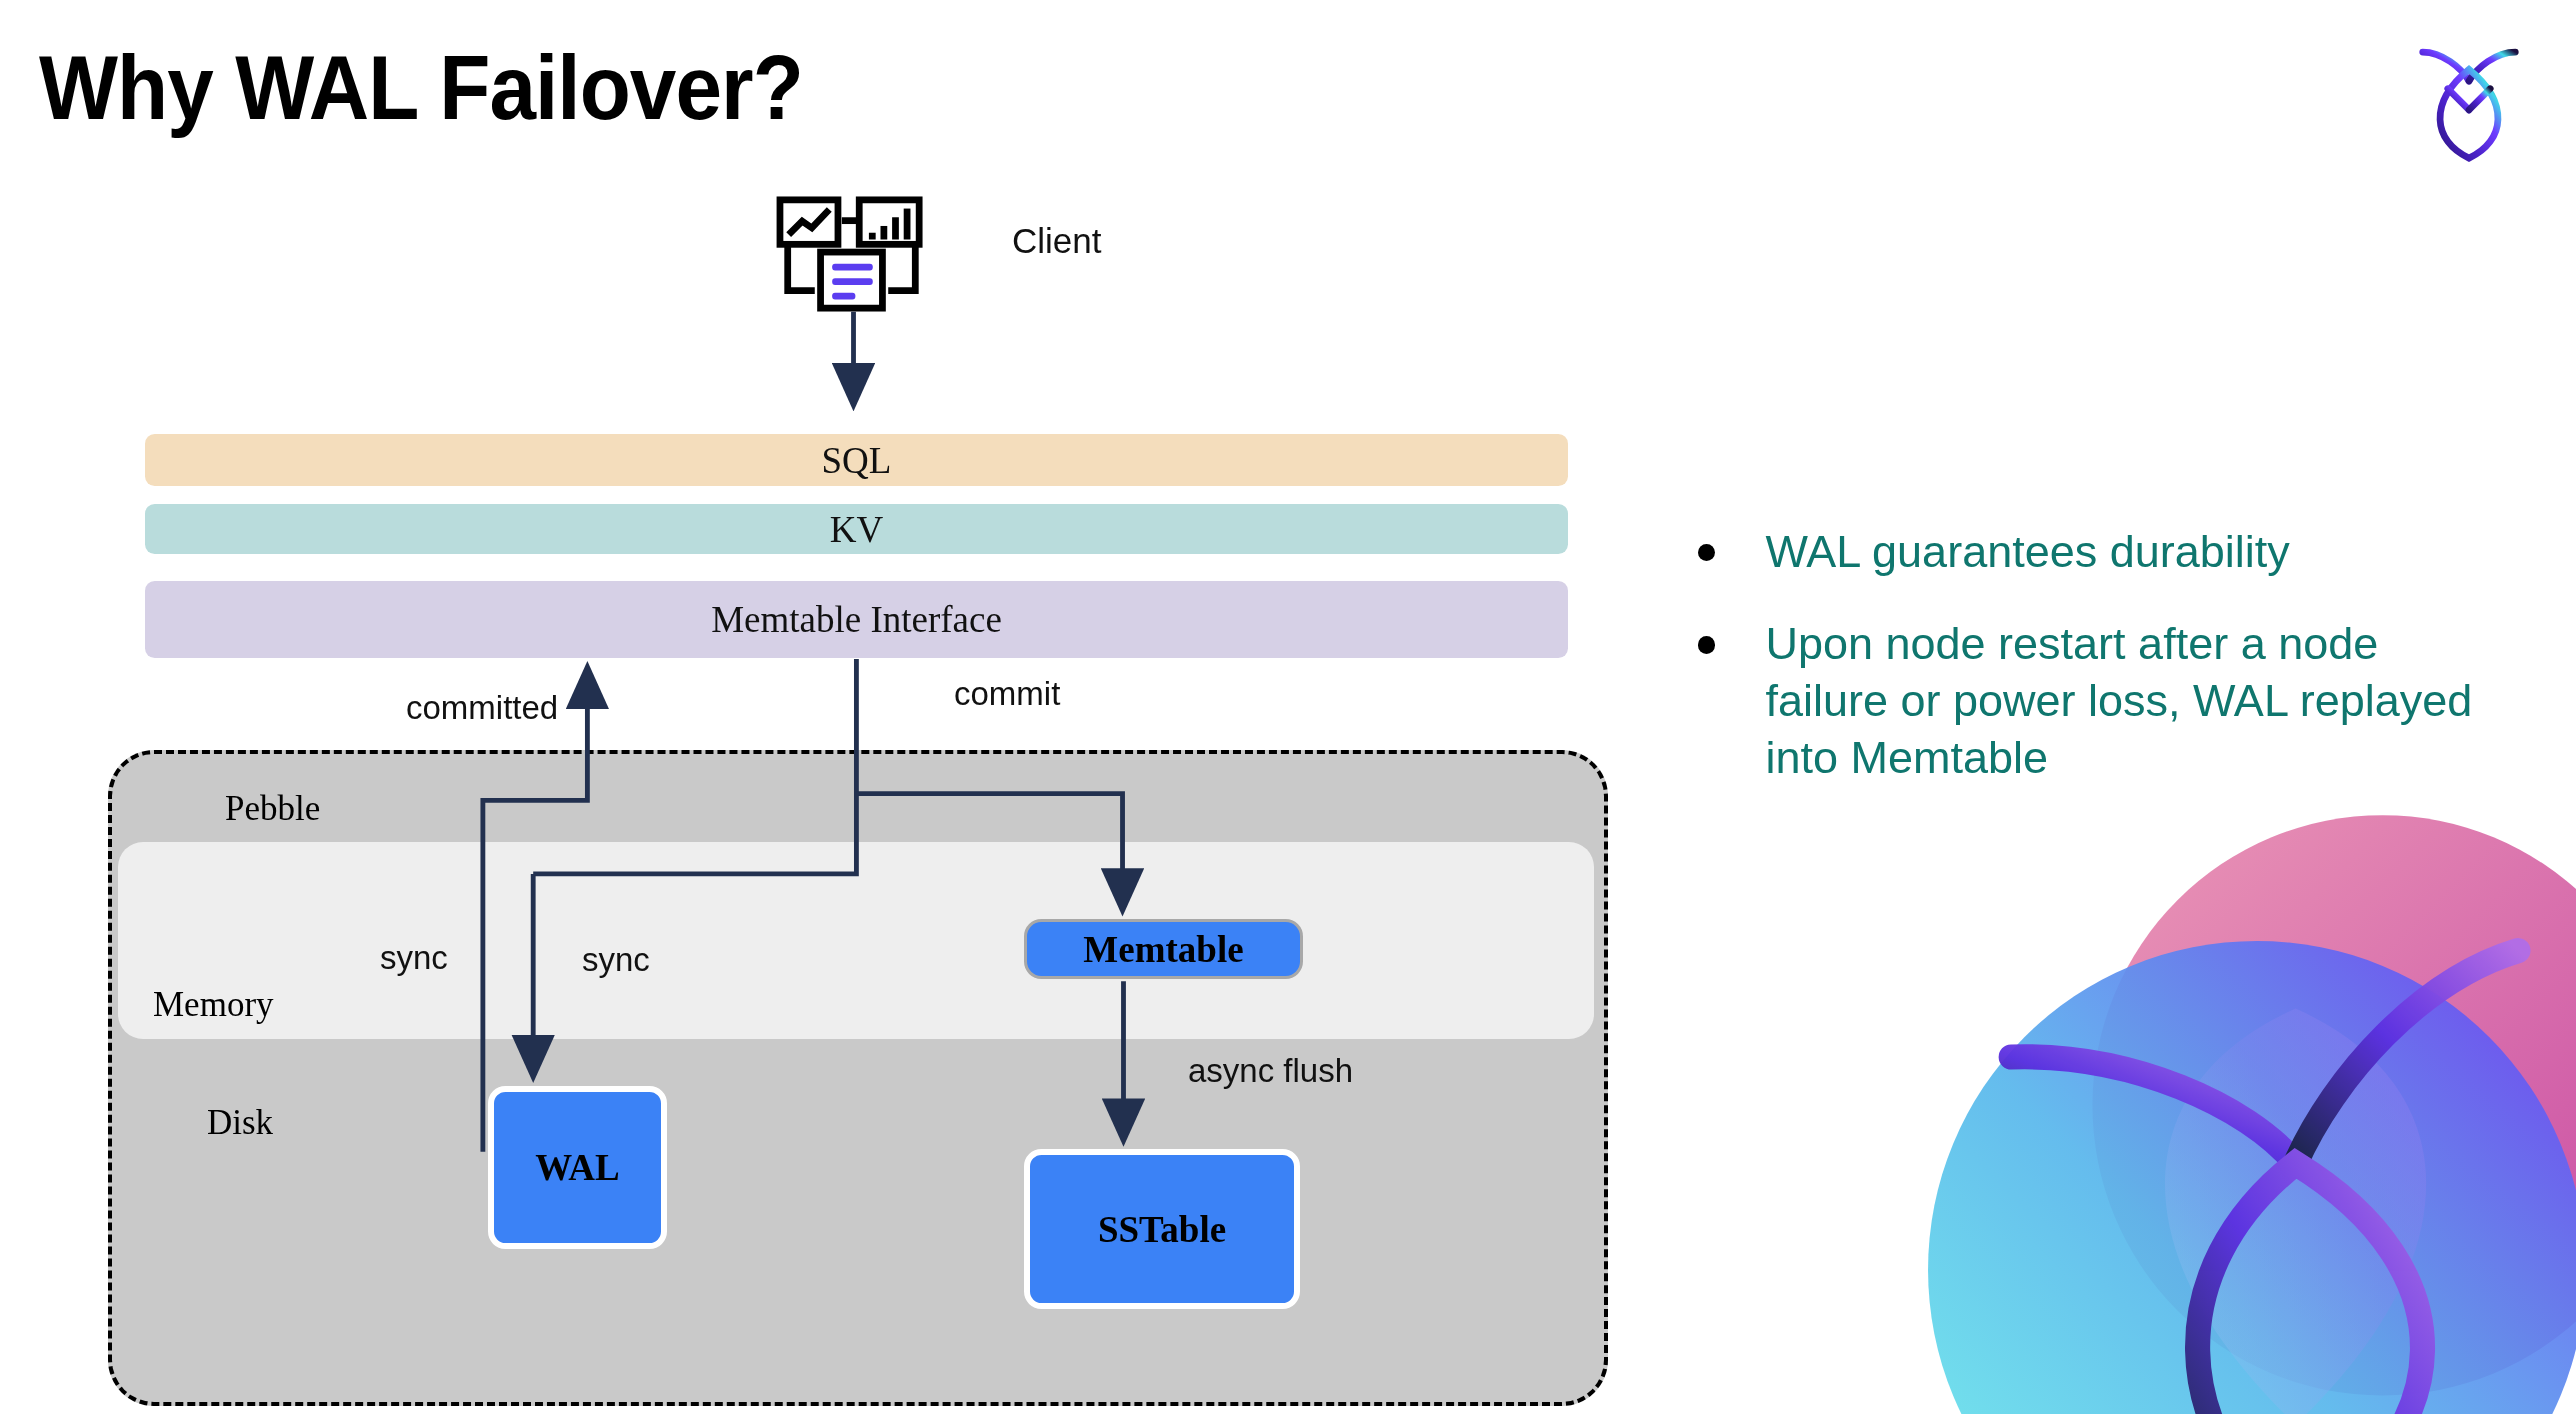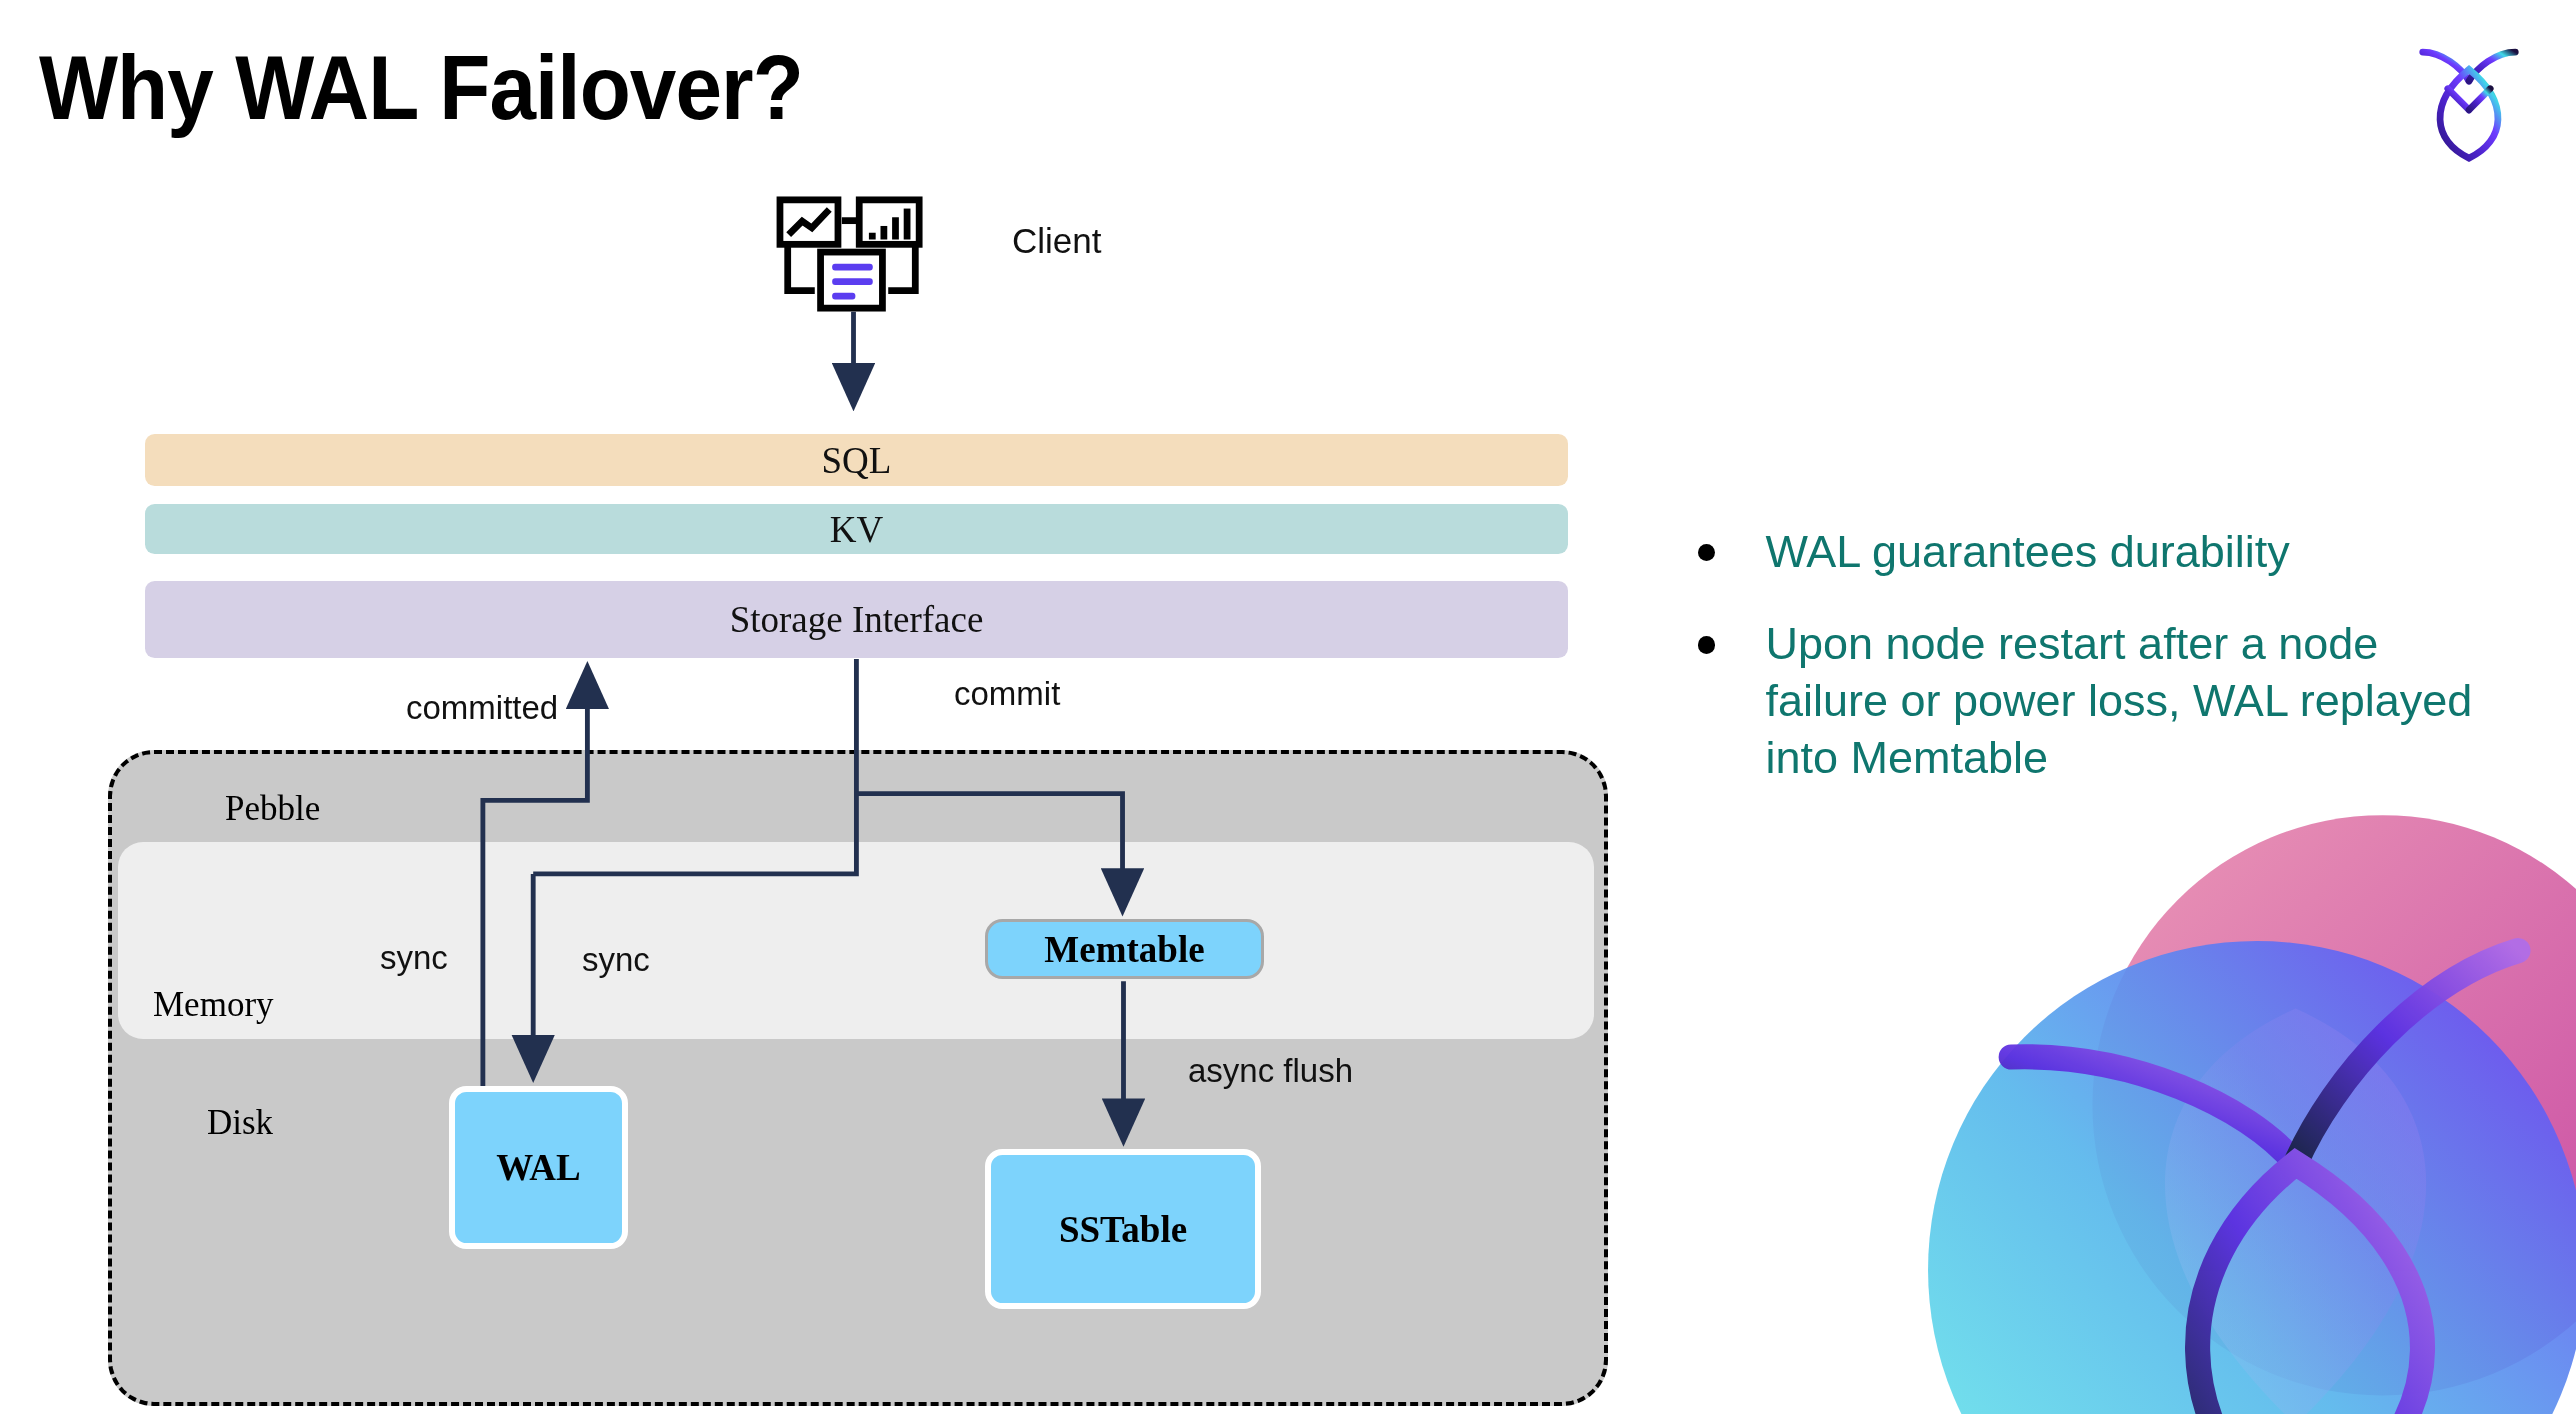--- a/index.html
+++ b/index.html
@@ -70,26 +70,27 @@
     font-family:"Liberation Serif", serif;
     font-size:35px;color:#000000;white-space:nowrap;
   }
   #label-pebble{left:225px;top:789px;}
   #label-memory{left:153px;top:985px;}
   #label-disk{left:207px;top:1103px;}
 
   
   .node-box{
     position:absolute;
-    background:#7dd3fc;
+    background:#3b82f6;
     border-radius:17.4px;
     display:flex;align-items:center;justify-content:center;
     font-family:"Liberation Serif", serif;
     font-weight:bold;font-size:37px;color:#000;
     box-sizing:border-box;
+    margin-left:39px;
   }
   #node-memtable{left:985px;top:919px;width:279px;height:60px;border:3.9px solid #a8a8a8;}
   #node-wal{left:449px;top:1086px;width:179px;height:163px;border:6.8px solid #ffffff;}
   #node-sstable{left:985px;top:1149px;width:276px;height:160px;border:6.8px solid #ffffff;}
 
   
   .edge-label{
     position:absolute;
     font-family:"Liberation Sans", sans-serif;
     font-size:33px;color:#111;white-space:nowrap;
@@ -208,21 +209,21 @@
   </div>
   <div id="client-label">Client</div>
 
   <div class="layer-bar" id="layer-sql" style="background:#f4ddbc;margin-top:20px;">
     <span>SQL</span>
   </div>
   <div class="layer-bar" id="layer-kv" style="background:#b9dcdc;">
     <span>KV</span>
   </div>
   <div class="layer-bar" id="layer-storage" style="background:#d6d0e6;">
-    <span>Storage Interface</span>
+    <span>Memtable Interface</span>
   </div>
 
   <div id="pebble-box"></div>
   <div id="memory-box"></div>
   <div class="zone-label" id="label-pebble">Pebble</div>
   <div class="zone-label" id="label-memory">Memory</div>
   <div class="zone-label" id="label-disk">Disk</div>
 
   <svg id="connectors" viewBox="0 0 2662 1462" width="2576" height="1415">
     <defs>

